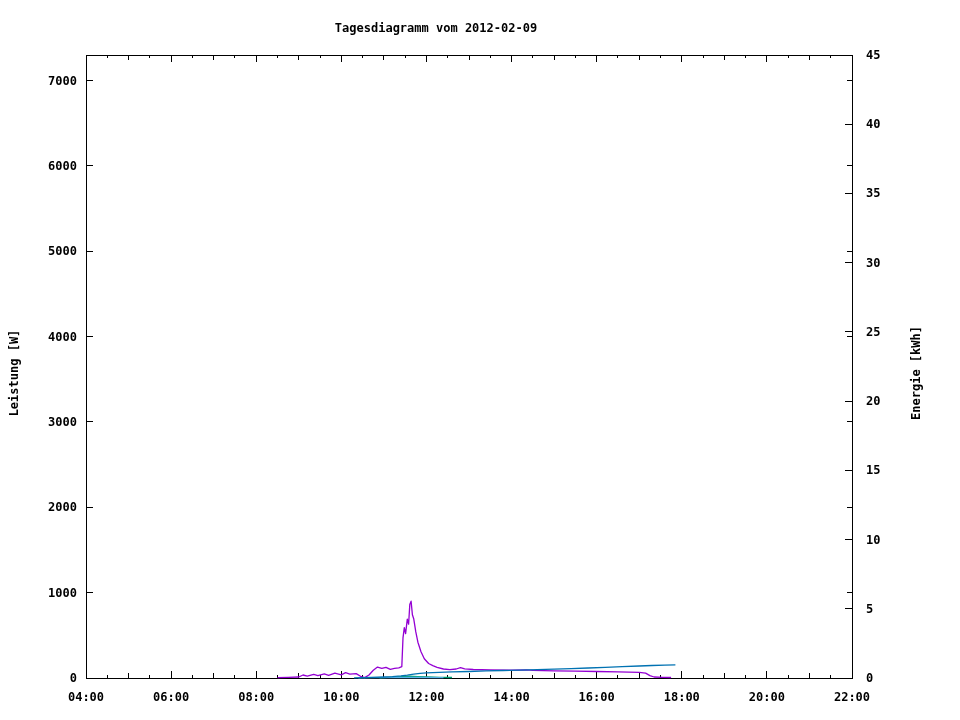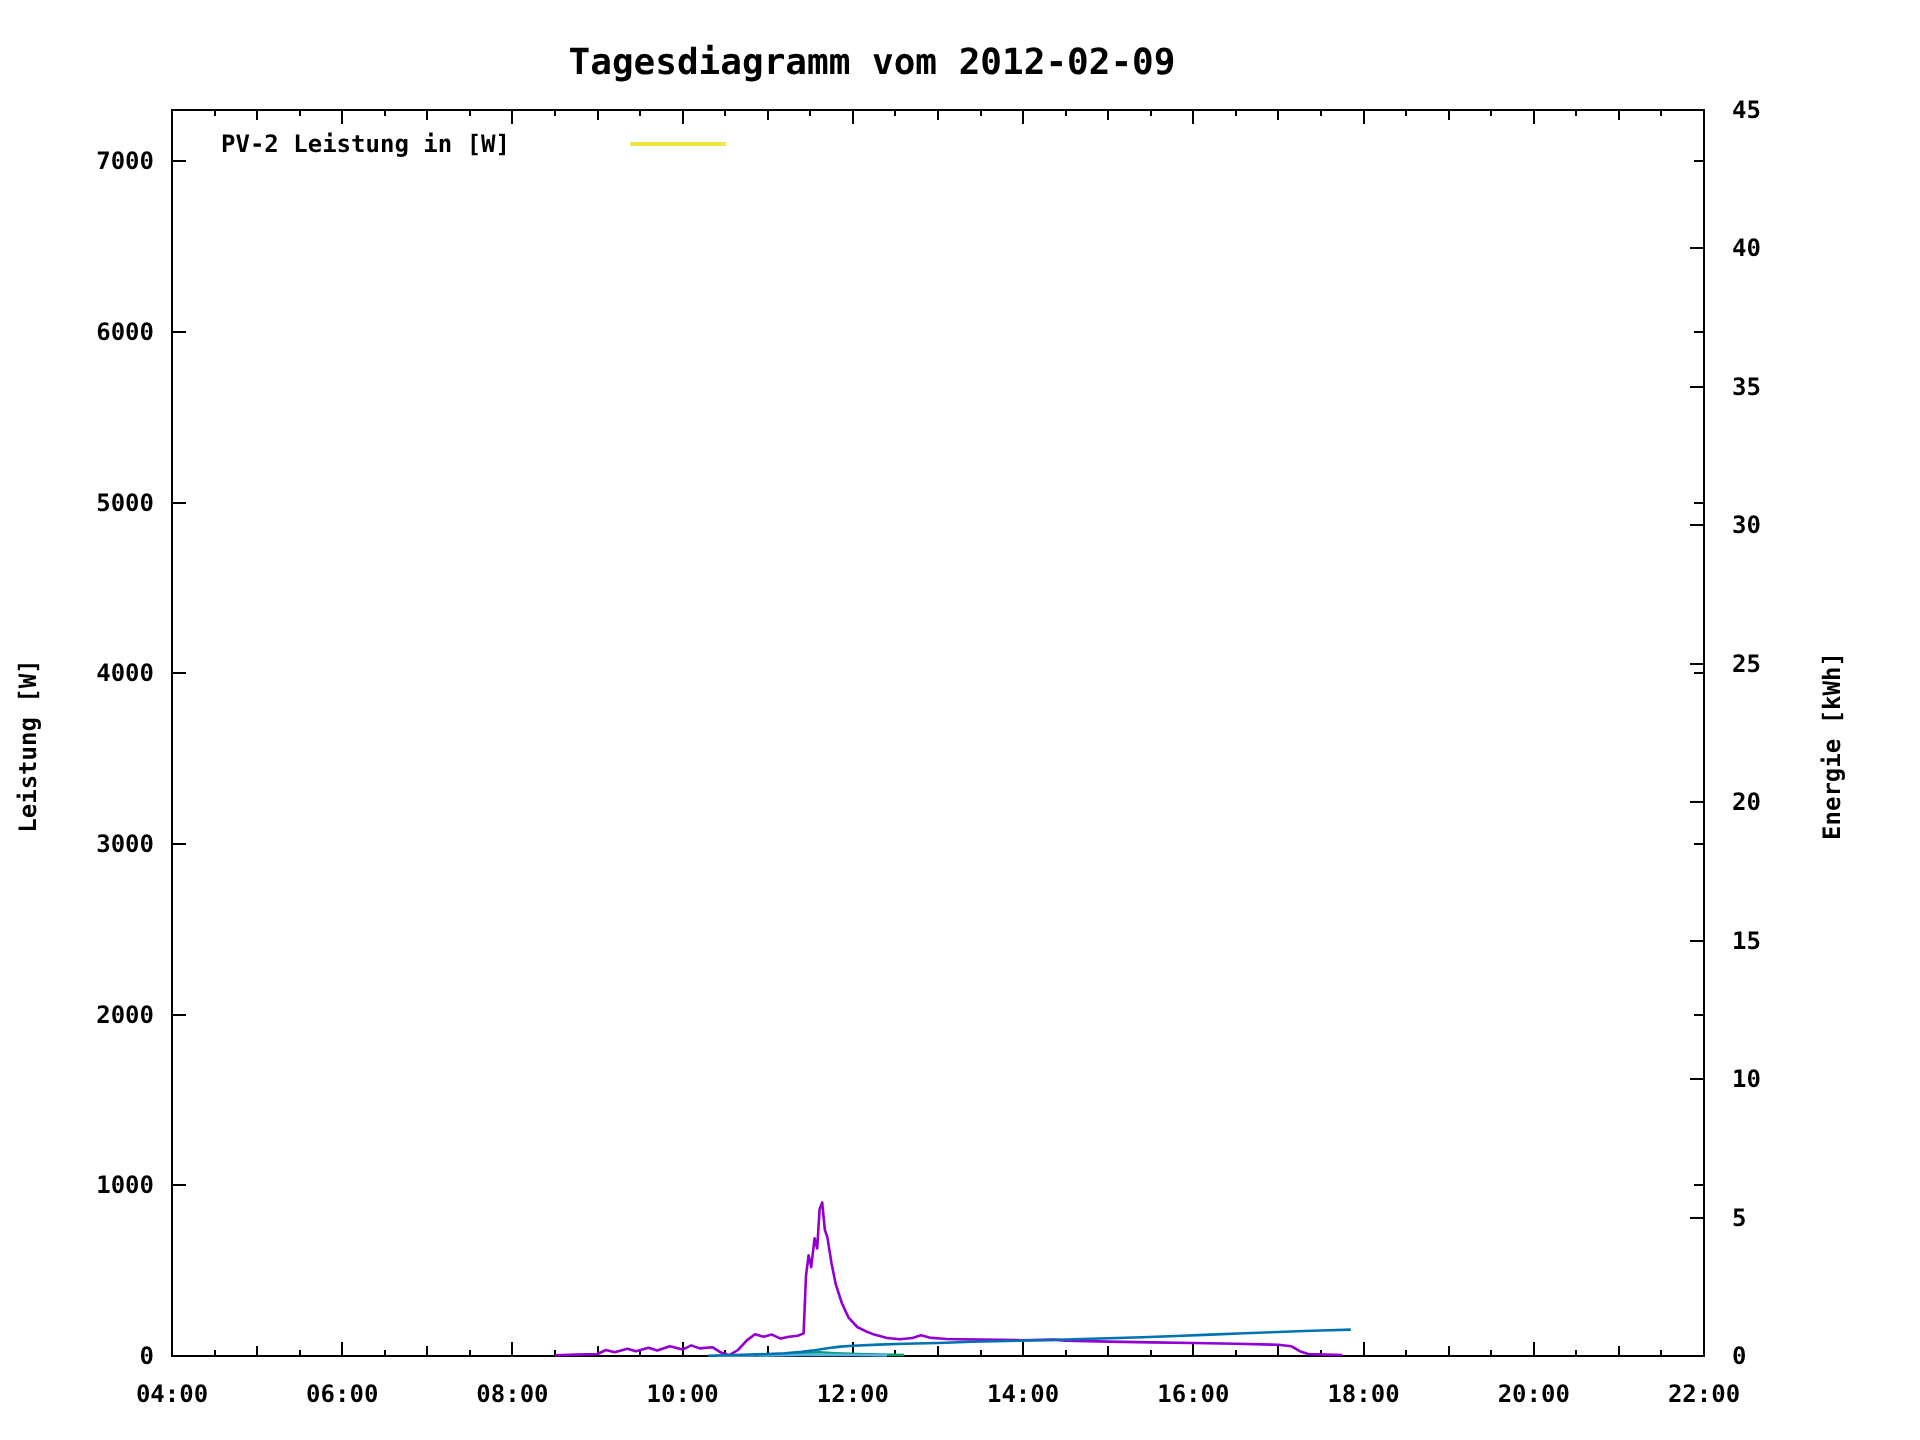--- a/index.html
+++ b/index.html
@@ -3,21 +3,21 @@
 <meta charset="utf-8">
 <style>
   html,body{margin:0;padding:0;}
   body{
     width:960px;height:720px;background:#ffffff;position:relative;overflow:hidden;
     font-family:"DejaVu Sans Mono","Liberation Mono",monospace;
   }
   .abs{position:absolute;}
   #chart-title{
     top:21px;left:436px;transform:translateX(-50%);
-    font-size:18px;font-weight:bold;color:#000;white-space:nowrap;
+    font-size:12px;font-weight:bold;color:#000;white-space:nowrap;
   }
   .ylab{
     font-size:12px;font-weight:bold;color:#000;white-space:nowrap;
   }
   #ylabel-left{left:14px;top:373px;transform:translate(-50%,-50%) rotate(-90deg);}
   #ylabel-right{left:916px;top:373px;transform:translate(-50%,-50%) rotate(-90deg);}
   #plot-svg{top:0;left:0;}
   #legend{top:62px;left:86px;}
   .legend-row{display:flex;align-items:center;height:19px;}
   .legend-label{
@@ -162,18 +162,13 @@
     <line x1="852" y1="124.22222222222217" x2="845" y2="124.22222222222217" stroke="#000000" shape-rendering="crispEdges"></line>
     <text x="866" y="128.22222222222217" text-anchor="start">40</text>
     <line x1="852" y1="55" x2="845" y2="55" stroke="#000000" shape-rendering="crispEdges"></line>
     <text x="866" y="59" text-anchor="start">45</text>
     <polyline points="277.5,677.6 288.1,677.3 298.8,677.0 303.0,675.0 307.3,676.1 313.7,674.4 317.9,675.6 324.3,673.9 328.6,675.3 334.9,673.1 341.3,674.8 345.6,672.7 349.8,674.2 356.2,673.6 360.5,676.3 364.7,677.6 369.0,675.0 373.3,670.3 377.5,667.1 381.8,668.4 386.0,667.3 390.3,669.3 394.5,668.4 398.8,667.9 401.8,666.7 403.0,637.9 404.3,627.6 405.6,633.6 407.3,619.1 408.6,624.2 409.8,604.6 411.1,601.2 412.4,614.8 413.7,618.7 415.8,631.9 417.9,642.2 420.9,651.5 424.3,658.8 428.6,663.5 432.8,665.6 437.1,667.3 443.5,669.0 449.9,669.6 456.2,669.0 460.5,667.6 464.7,668.8 473.3,669.5 490.3,669.8 511.6,670.1 526.5,669.8 532.8,670.3 554.1,670.8 575.4,671.2 596.7,671.5 617.9,671.9 639.2,672.4 645.6,673.1 649.9,675.6 654.1,677.0 662.6,677.3 671.1,677.5" fill="none" stroke="#9400d3" stroke-width="1.3" stroke-linejoin="round"></polyline>
     <polyline points="379.6,677.8 388.1,677.3 398.8,676.8 409.4,676.1 417.9,676.6 428.6,677.0 439.2,677.3 452.0,677.5" fill="none" stroke="#009e73" stroke-width="1.3" stroke-linejoin="round"></polyline>
     <polyline points="358.4,677.9 375.4,677.7 392.4,677.6 409.4,677.3 426.4,677.5 443.5,677.7" fill="none" stroke="#56b4e9" stroke-width="1.3" stroke-linejoin="round"></polyline>
     <polyline points="354.1,677.9 371.1,677.4 383.9,677.0 392.4,676.6 400.9,675.9 407.3,675.1 413.7,674.1 420.1,673.3 426.4,672.9 439.2,672.3 452.0,671.9 469.0,671.5 486.0,670.9 503.0,670.5 520.1,670.1 537.1,669.6 554.1,669.1 571.1,668.6 588.2,668.0 605.2,667.3 622.2,666.6 639.2,666.0 652.0,665.5 664.8,665.1 675.4,664.8" fill="none" stroke="#0072b2" stroke-width="1.3" stroke-linejoin="round"></polyline>
   </svg>
 <div id="legend" class="abs">
-    <div class="legend-row">
-      <span class="legend-label">PV-2 Leistung in [W]</span>
-      <span class="legend-spacer"></span>
-      <span class="legend-sample" style="background: rgb(240, 228, 66);"></span>
-    </div>
   </div>
 
 </body></html>

